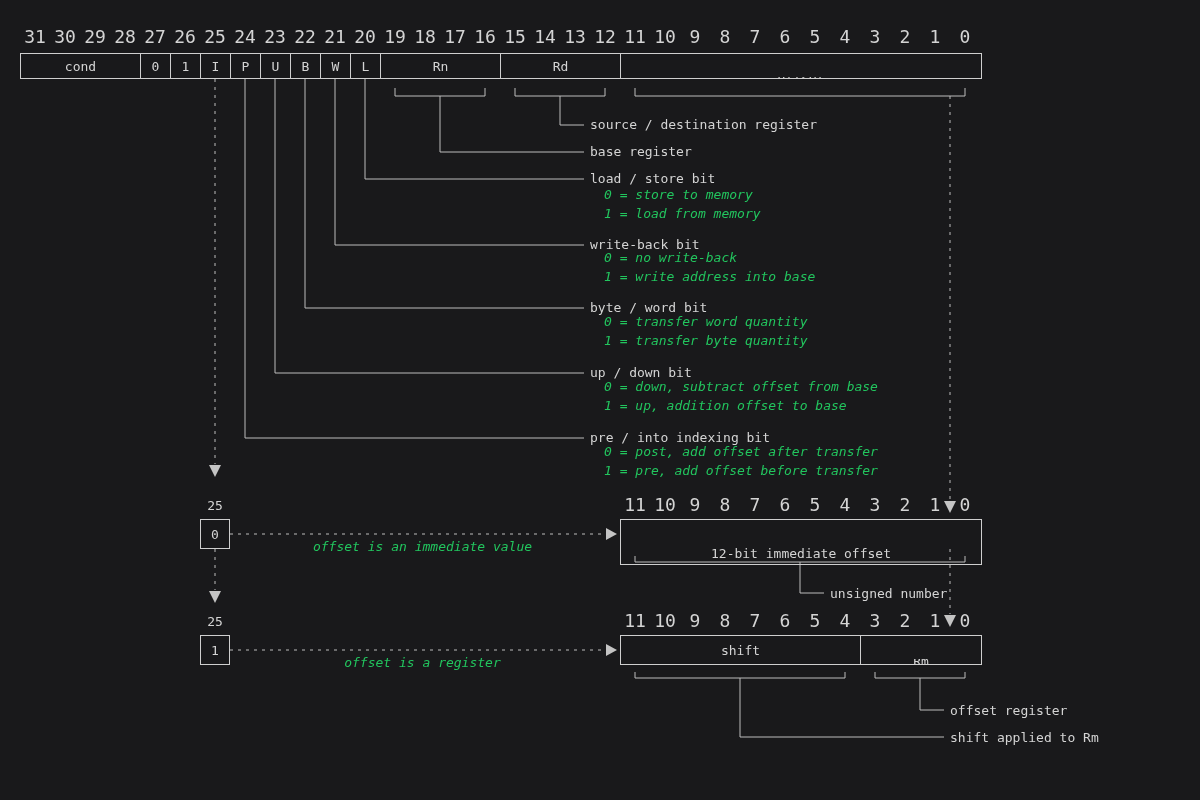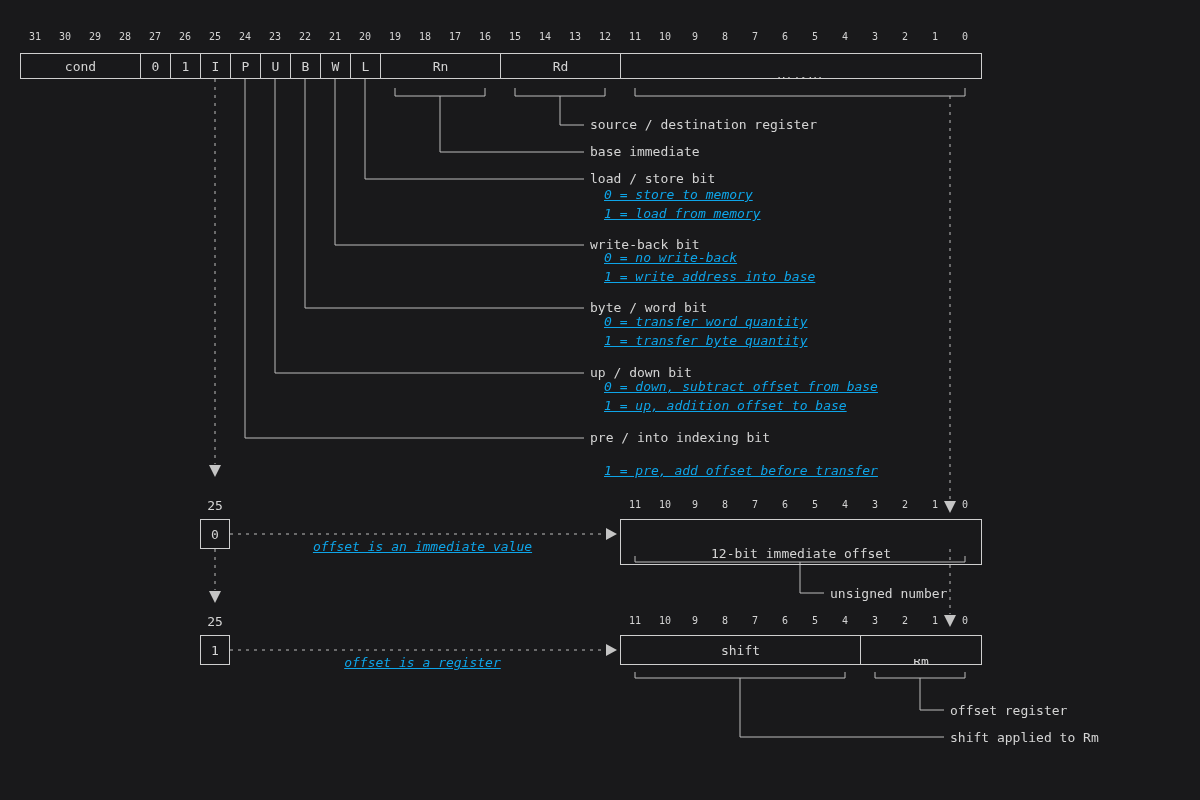--- a/index.html
+++ b/index.html
@@ -6,21 +6,21 @@
   html,body { width:1200px; height:800px; }
   body {
     background:#19191b;
     color:#d4d4d4;
     font-family:"DejaVu Sans Mono", monospace;
   }
   .canvas { position:relative; width:1200px; height:800px; overflow:hidden; }
   .wires { position:absolute; left:0; top:0; pointer-events:none; }
   .tick {
     position:absolute; width:30px; text-align:center;
-    font-size:10px; line-height:15px; color:#d4d4d4;
+    font-size:18px; line-height:15px; color:#d4d4d4;
   }
   .regbox {
     position:absolute; display:flex;
     border:1px solid #cfcfcf;
   }
   .cell {
     border-right:1px solid #cfcfcf;
     display:flex; align-items:center; justify-content:center;
     font-size:13px; color:#d4d4d4; overflow:hidden;
   }
@@ -28,21 +28,21 @@
   .bitbox {
     position:absolute; width:30px; height:30px;
     border:1px solid #cfcfcf;
     display:flex; align-items:center; justify-content:center;
     font-size:13px;
   }
   .lbl {
     position:absolute; font-size:13px; line-height:15px; white-space:nowrap;
     color:#d4d4d4;
   }
-  .em { font-style:italic; color:#0ea5e9;text-decoration:underline; }
+  .em { font-style:italic; color:#22c55e; }
   .center { text-align:center; }
 </style>
 </head>
 <body>
 
 <div class="canvas">
 
   <svg class="wires" width="1200" height="800">
     <g stroke="#bdbdbd" stroke-width="1" fill="none">
       <path d="M395,88 V96 H485 V88"></path>
@@ -122,39 +122,40 @@
     <div class="cell" style="width:30px">U</div>
     <div class="cell" style="width:30px">B</div>
     <div class="cell" style="width:30px">W</div>
     <div class="cell" style="width:30px">L</div>
     <div class="cell" style="width:120px">Rn</div>
     <div class="cell" style="width:120px">Rd</div>
     <div class="cell" style="flex:1">offset</div>
   </div>
 
   <div class="lbl" style="left:590px;top:117px">source / destination register</div>
-  <div class="lbl" style="left:590px;top:144px">base immediate</div>
+  <div class="lbl" style="left:590px;top:144px">base register</div>
 
   <div class="lbl" style="left:590px;top:171px">load / store bit</div>
   <div class="lbl em" style="left:604px;top:187px">0 = store to memory</div>
   <div class="lbl em" style="left:604px;top:206px">1 = load from memory</div>
 
   <div class="lbl" style="left:590px;top:237px">write-back bit</div>
   <div class="lbl em" style="left:604px;top:250px">0 = no write-back</div>
   <div class="lbl em" style="left:604px;top:269px">1 = write address into base</div>
 
   <div class="lbl" style="left:590px;top:300px">byte / word bit</div>
   <div class="lbl em" style="left:604px;top:314px">0 = transfer word quantity</div>
   <div class="lbl em" style="left:604px;top:333px">1 = transfer byte quantity</div>
 
   <div class="lbl" style="left:590px;top:365px">up / down bit</div>
   <div class="lbl em" style="left:604px;top:379px">0 = down, subtract offset from base</div>
   <div class="lbl em" style="left:604px;top:398px">1 = up, addition offset to base</div>
 
   <div class="lbl" style="left:590px;top:430px">pre / into indexing bit</div>
+  <div class="lbl em" style="left:604px;top:444px">0 = post, add offset after transfer</div>
   <div class="lbl em" style="left:604px;top:463px">1 = pre, add offset before transfer</div>
 
   <div class="lbl center" style="left:200px;top:498px;width:30px">25</div>
   <div class="bitbox" style="left:200px;top:519px">0</div>
   <div class="lbl em center" style="left:290px;top:539px;width:265px">offset is an immediate value</div>
 
   <span class="tick" style="left:620px;top:497px">11</span>
   <span class="tick" style="left:650px;top:497px">10</span>
   <span class="tick" style="left:680px;top:497px">9</span>
   <span class="tick" style="left:710px;top:497px">8</span>

